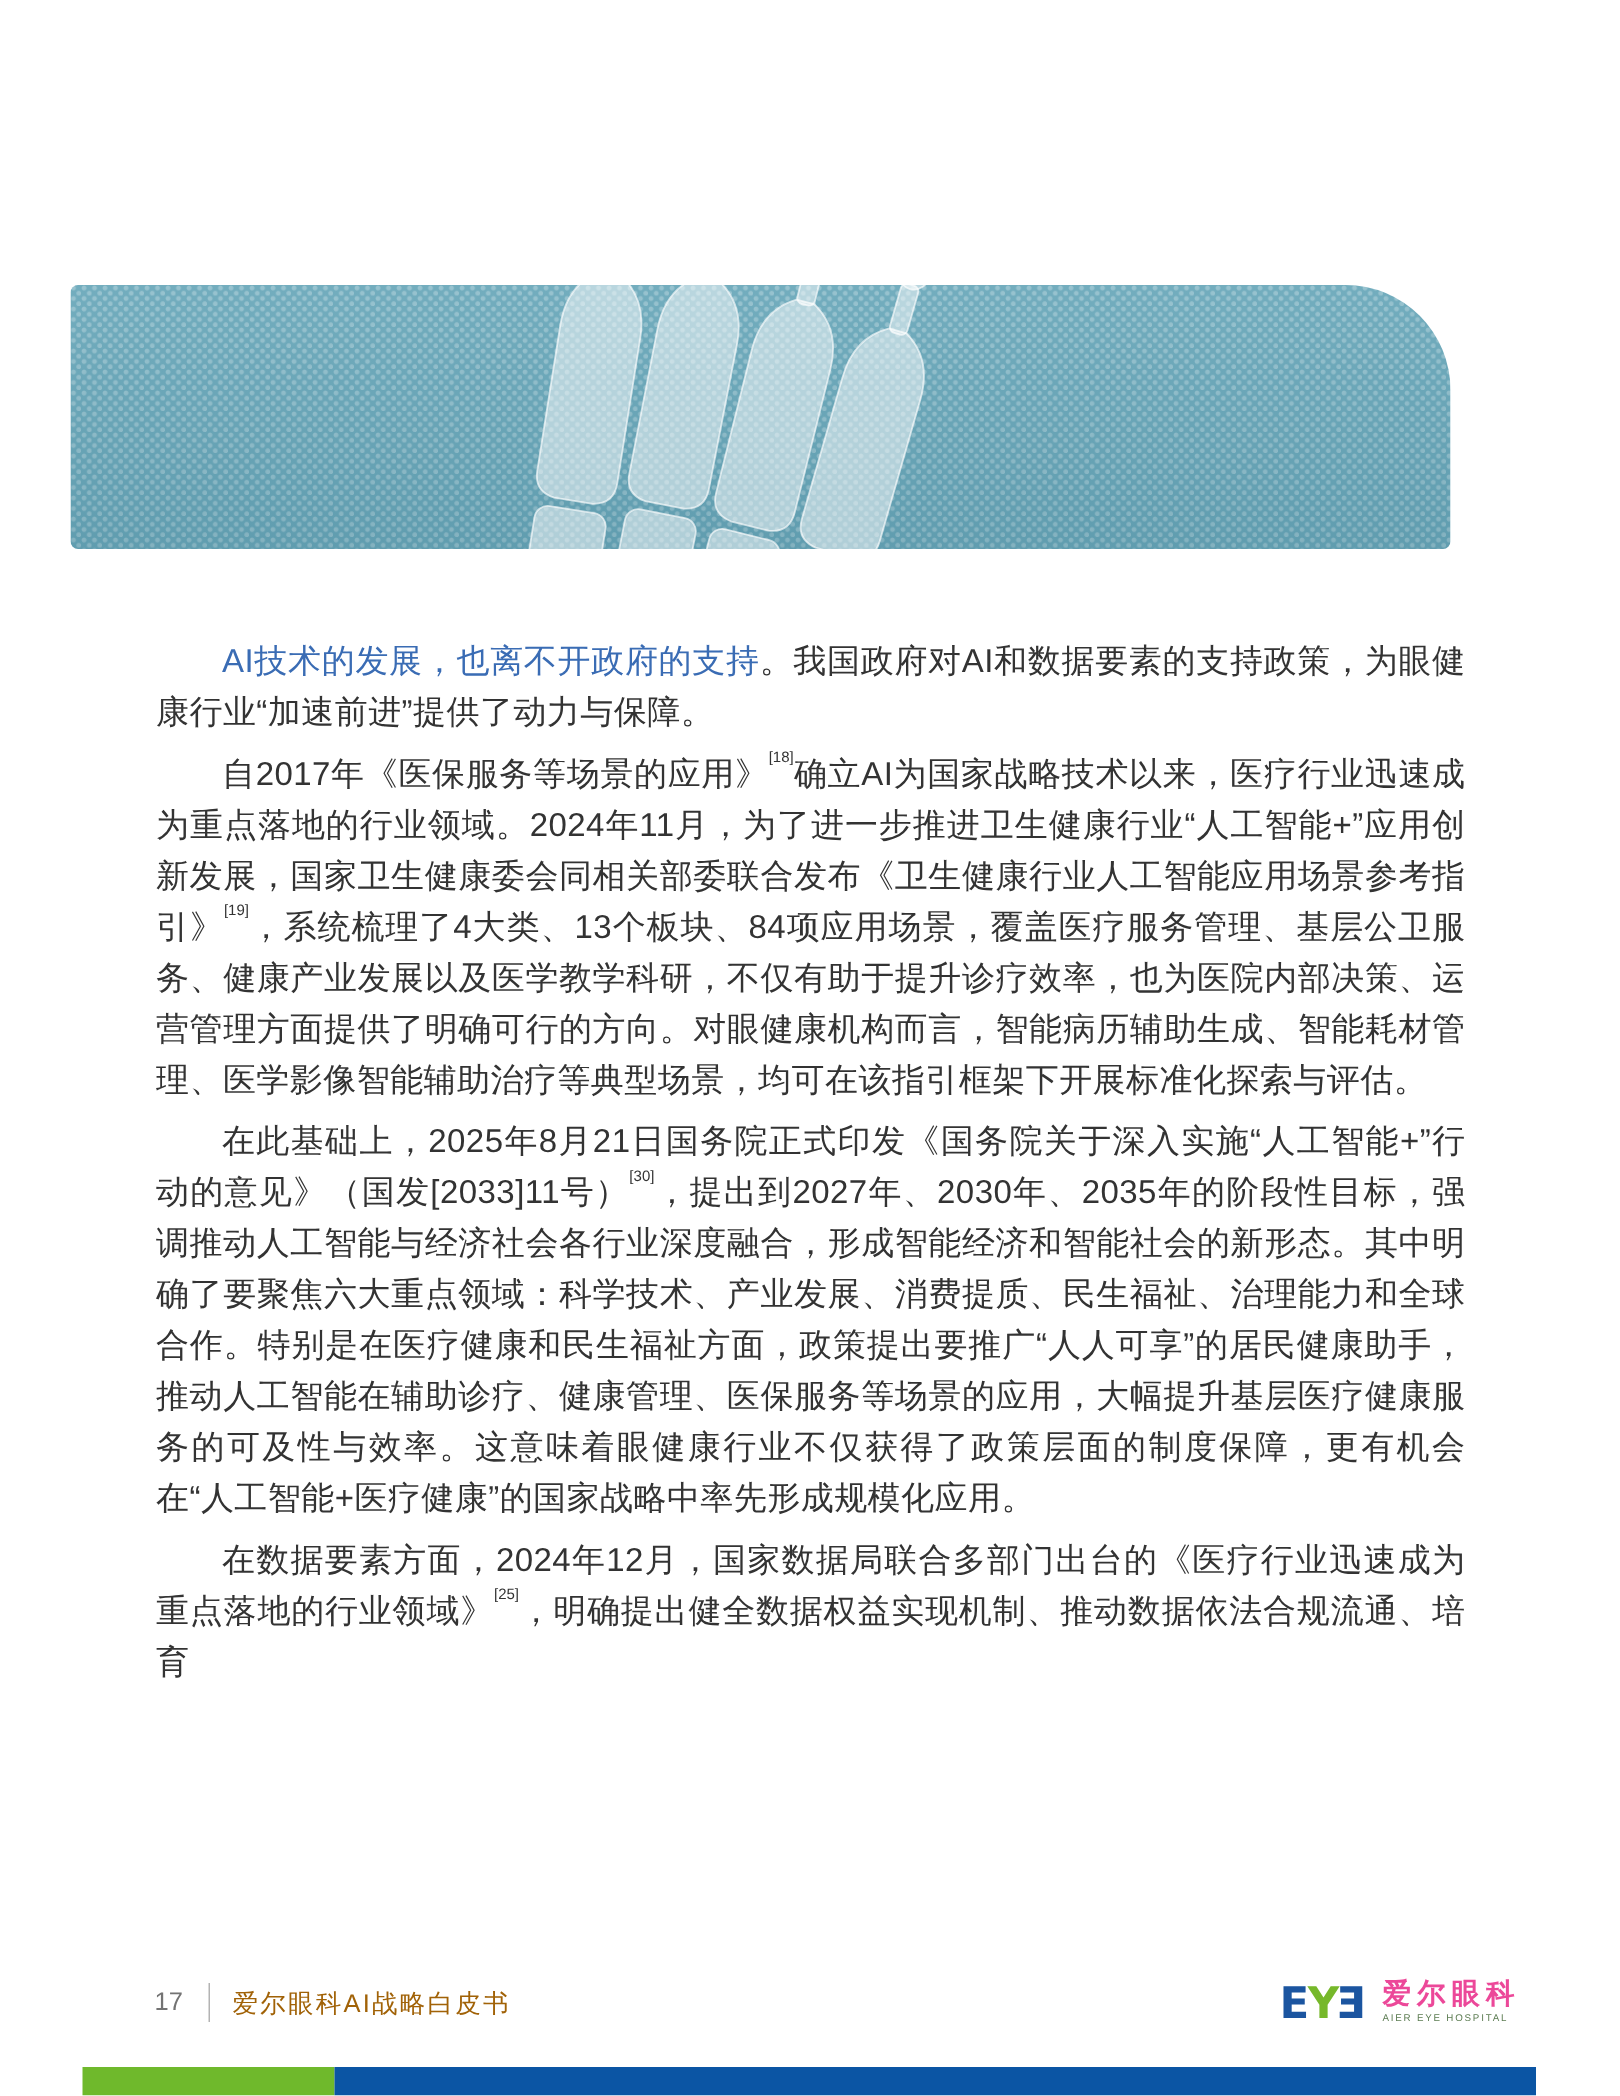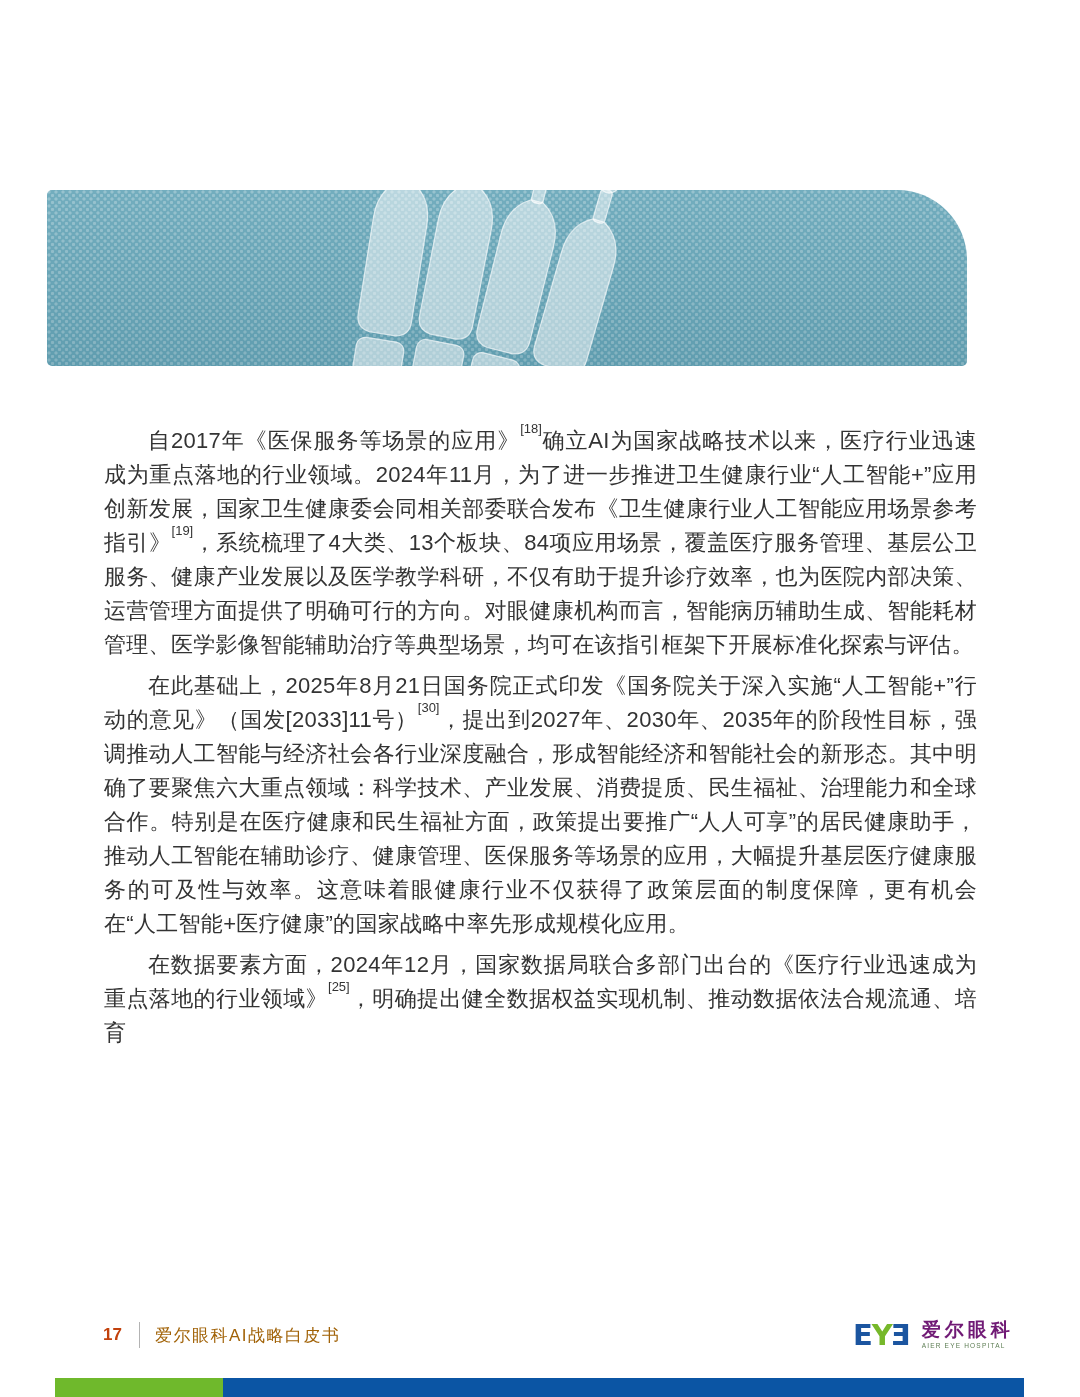--- a/index.html
+++ b/index.html
@@ -26,42 +26,42 @@
   
   .text-block {
     position:absolute; left:104px; top:424px; width:873px;
     font-size:22px; line-height:34px; color:#333333;
     text-align:justify; letter-spacing:0.3px;
   }
   .text-block p { margin:0 0 7px 0; }
   .text-block p.indent { text-indent:2em; }
   .accent { color:#3a6cb4; }
   .text-block sup {
-    font-size:13px; line-height:0; position:relative; top:-7px; letter-spacing:0;
+    font-size:10px; line-height:0; position:relative; top:-7px; letter-spacing:0;
   }
 
   
   .footer {
     position:absolute; left:103px; top:1320px; height:30px;
     display:flex; align-items:center;
   }
-  .page-number { font-size:17px; color:#c2410c;font-weight:bold; }
+  .page-number { font-size:17px; color:#737373; }
   .footer-divider { width:1px; height:26px; background:#b3b3b3; margin:0 15px 0 17px; }
   .doc-title { font-size:17px; color:#a16207; letter-spacing:1.5px; }
 
   
   .logo { position:absolute; left:853px; top:1320px; display:flex; align-items:center; }
   .logo-eye { display:flex; align-items:center; margin-right:11px; }
   .logo-letter {
     font-family:"DejaVu Sans",sans-serif; font-weight:900; font-size:29px; line-height:26px;
     letter-spacing:-1px; display:inline-block;
   }
   .logo-letter.flipped { transform:scaleX(-1); }
   .logo-text { display:flex; flex-direction:column; }
-  .logo-cn { font-size:19px; font-weight:700; color:#701a75; letter-spacing:4px; line-height:20px; }
+  .logo-cn { font-size:19px; font-weight:700; color:#ec4899; letter-spacing:4px; line-height:20px; }
   .logo-en { font-size:6.5px; color:#5d7d53; letter-spacing:1.2px; margin-top:2px; }
 
   
   .bar-green { position:absolute; left:55px; top:1378px; width:168px; height:19px; }
   .bar-blue  { position:absolute; left:223px; top:1378px; width:801px; height:19px; }
 </style>
 </head>
 <body>
 
 <div class="banner">
@@ -93,20 +93,21 @@
         <ellipse cx="0" cy="12" rx="11" ry="13"></ellipse>
         <rect x="-6" y="22" width="12" height="34" rx="4"></rect>
         <path d="M-6,54 C-20,62 -27,76 -27,94 L-27,192 Q-27,206 -13,208 L13,208 Q27,206 27,192 L27,94 C27,76 20,62 6,54 Z"></path>
         <rect x="-24" y="214" width="48" height="42" rx="9"></rect>
       </g>
     </g>
   </svg>
 </div>
 
 <div class="text-block">
+    <p class="indent"><span class="accent">AI技术的发展，也离不开政府的支持</span><span>。我国政府对AI和数据要素的支持政策，为眼健康行业“加速前进”提供了动力与保障。</span></p>
     <p class="indent"><span>自2017年《医保服务等场景的应用》</span><sup>[18]</sup><span>确立AI为国家战略技术以来，医疗行业迅速成为重点落地的行业领域。2024年11月，为了进一步推进卫生健康行业“人工智能+”应用创新发展，国家卫生健康委会同相关部委联合发布《卫生健康行业人工智能应用场景参考指引》</span><sup>[19]</sup><span>，系统梳理了4大类、13个板块、84项应用场景，覆盖医疗服务管理、基层公卫服务、健康产业发展以及医学教学科研，不仅有助于提升诊疗效率，也为医院内部决策、运营管理方面提供了明确可行的方向。对眼健康机构而言，智能病历辅助生成、智能耗材管理、医学影像智能辅助治疗等典型场景，均可在该指引框架下开展标准化探索与评估。</span></p>
     <p class="indent"><span>在此基础上，2025年8月21日国务院正式印发《国务院关于深入实施“人工智能+”行动的意见》（国发[2033]11号）</span><sup>[30]</sup><span>，提出到2027年、2030年、2035年的阶段性目标，强调推动人工智能与经济社会各行业深度融合，形成智能经济和智能社会的新形态。其中明确了要聚焦六大重点领域：科学技术、产业发展、消费提质、民生福祉、治理能力和全球合作。特别是在医疗健康和民生福祉方面，政策提出要推广“人人可享”的居民健康助手，推动人工智能在辅助诊疗、健康管理、医保服务等场景的应用，大幅提升基层医疗健康服务的可及性与效率。这意味着眼健康行业不仅获得了政策层面的制度保障，更有机会在“人工智能+医疗健康”的国家战略中率先形成规模化应用。</span></p>
     <p class="indent"><span>在数据要素方面，2024年12月，国家数据局联合多部门出台的《医疗行业迅速成为重点落地的行业领域》</span><sup>[25]</sup><span>，明确提出健全数据权益实现机制、推动数据依法合规流通、培育</span></p>
   </div>
 
 <div class="footer">
   <span class="page-number">17</span>
   <span class="footer-divider"></span>
   <span class="doc-title">爱尔眼科AI战略白皮书</span>
 </div>

